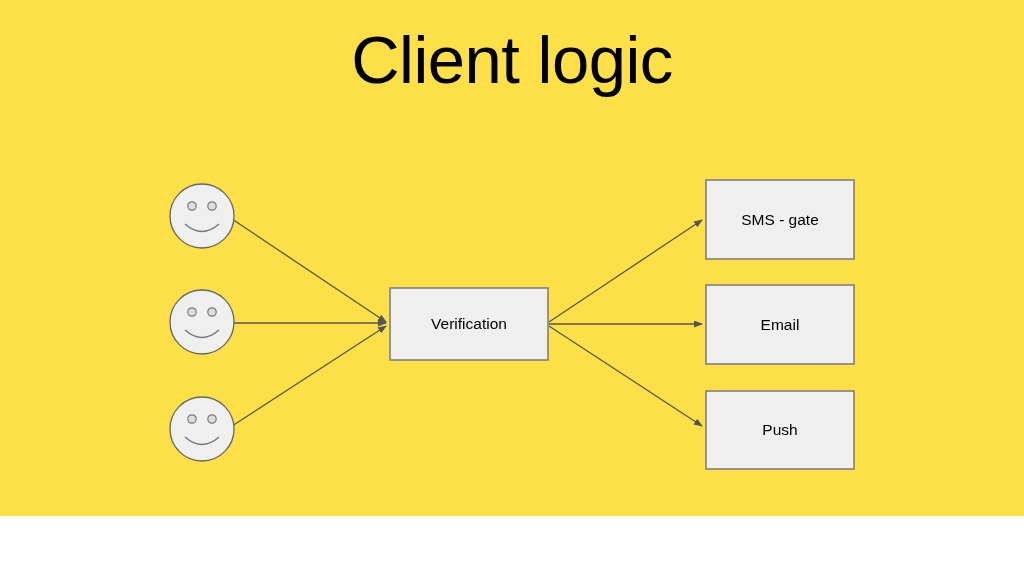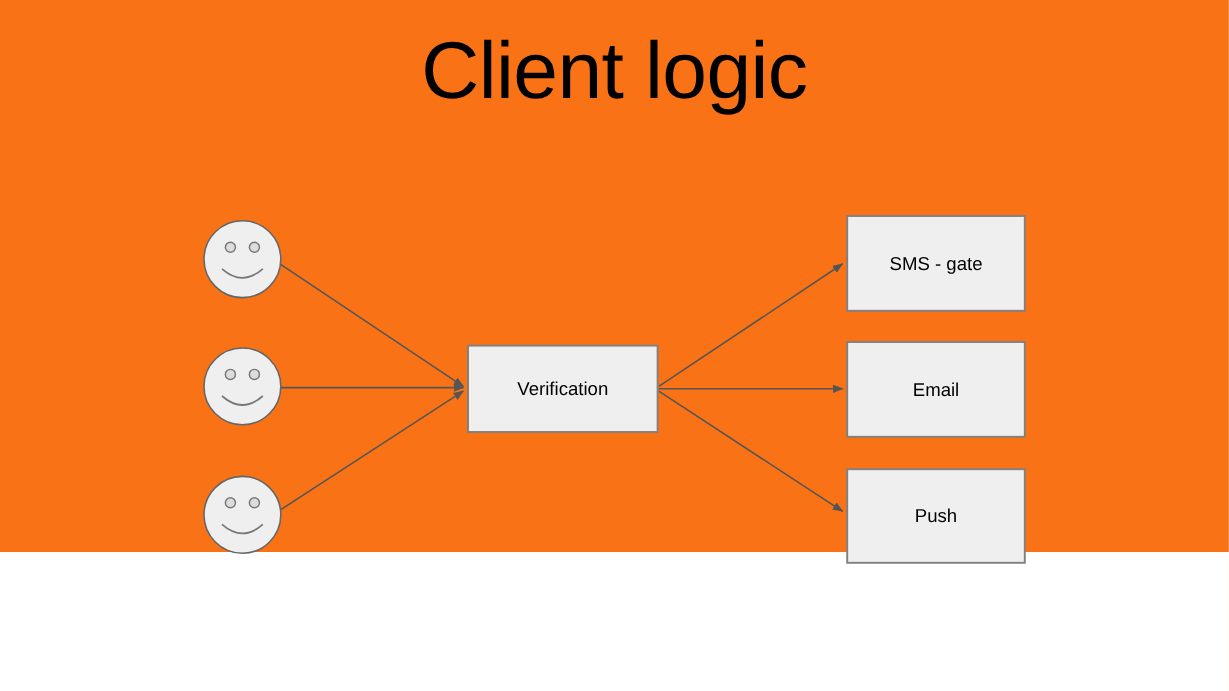--- a/index.html
+++ b/index.html
@@ -11,22 +11,22 @@
   body {
     width: 1024px;
     height: 576px;
     overflow: hidden;
     font-family: "Liberation Sans", sans-serif;
     color: #000000;
   }
   .slide {
     position: relative;
     width: 1024px;
-    height: 460px;
-    background: #f97316;
+    height: 516px;
+    background: #fde047;
   }
   .slide-title {
     position: absolute;
     left: 0;
     top: 26px;
     width: 1024px;
     text-align: center;
     font-family: "Liberation Sans", sans-serif;
     font-size: 67px;
     font-weight: 400;

